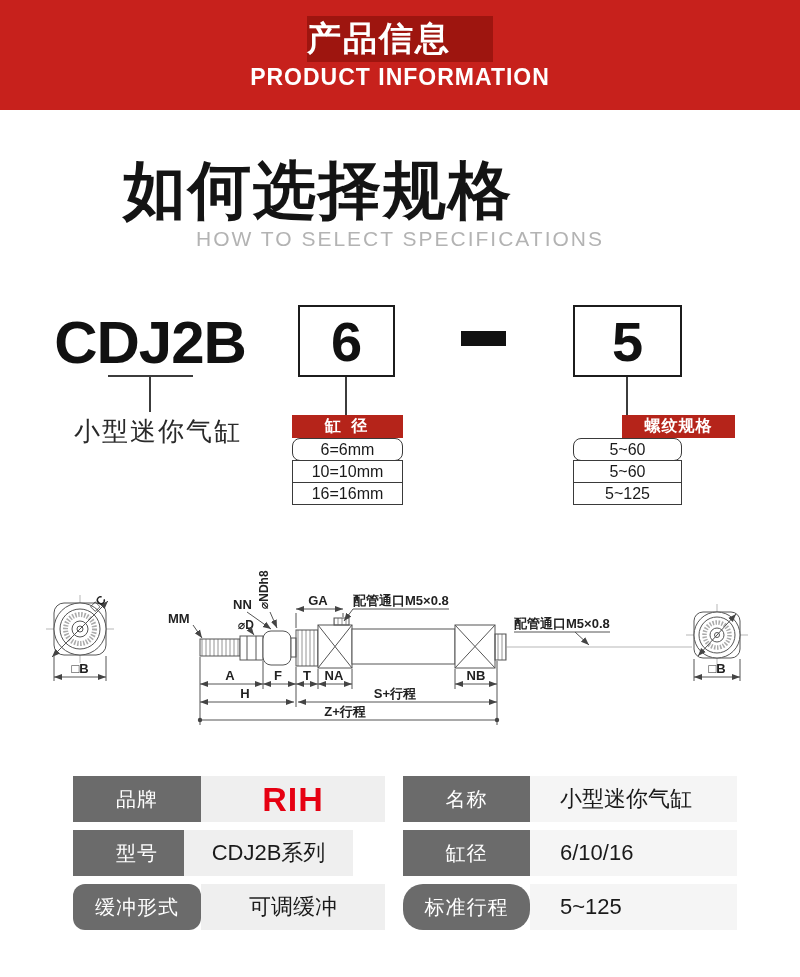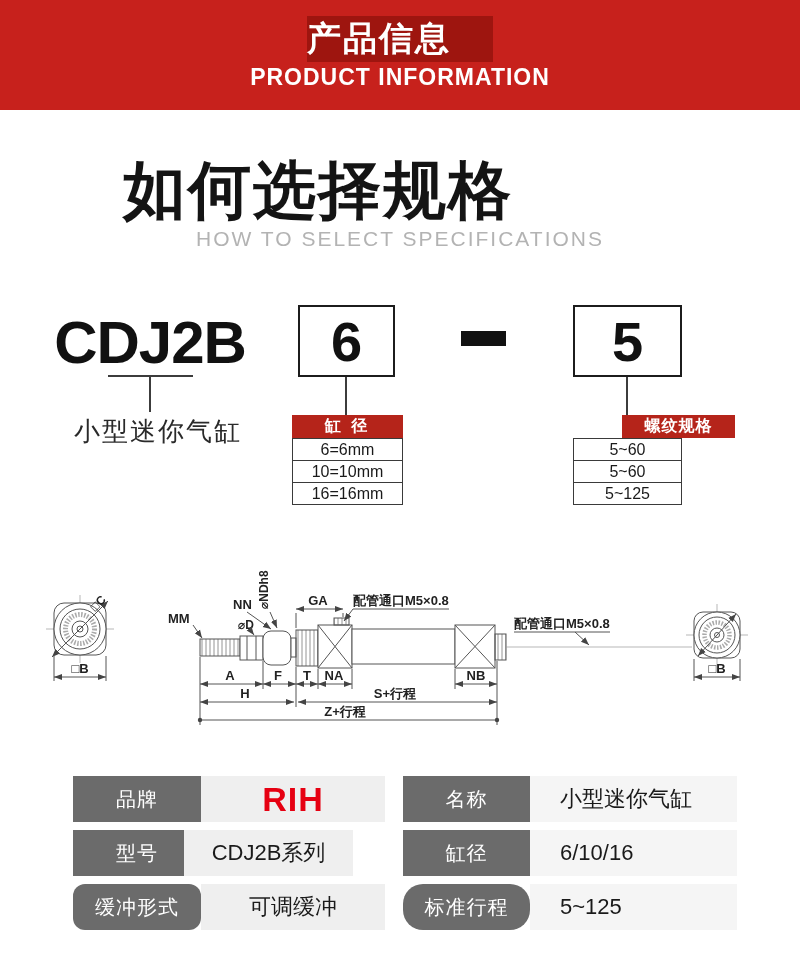--- a/index.html
+++ b/index.html
@@ -30,21 +30,21 @@
   .digit-box { position:absolute; top:305px; height:72px; border:2px solid #1c1c1c; background:#fff;
                display:flex; align-items:center; justify-content:center;
                font-size:56px; font-weight:bold; color:#111; }
   .dash { position:absolute; left:461px; top:331px; width:45px; height:15px; background:#111; }
   .red-head { position:absolute; top:415px; height:23px; background:#b5241a; color:#fff;
               font-size:16px; font-weight:bold; display:flex; align-items:center; justify-content:center; }
   .mini-table { position:absolute; top:438px; }
   .mini-row { height:23px; border:1px solid #3a3a3a; margin-top:-1px; background:#fff;
               display:flex; align-items:center; justify-content:center;
               font-size:16px; color:#1a1a1a; }
-  .mini-row:first-child { margin-top:0; }
+  .mini-row:first-child { margin-top:0;border-radius:8px; }
 
   
   .drawing { position:absolute; left:0; top:555px; width:800px; height:185px; }
   svg text { font-family:"Liberation Sans","DejaVu Sans",sans-serif; fill:#222; }
   .dim { stroke:#555; stroke-width:1; }
   .thin { stroke:#999; stroke-width:0.7; }
   .part { stroke:#555; stroke-width:1; fill:#fff; }
   .hatched { stroke:#555; stroke-width:1; fill:url(#hv); }
 
   

